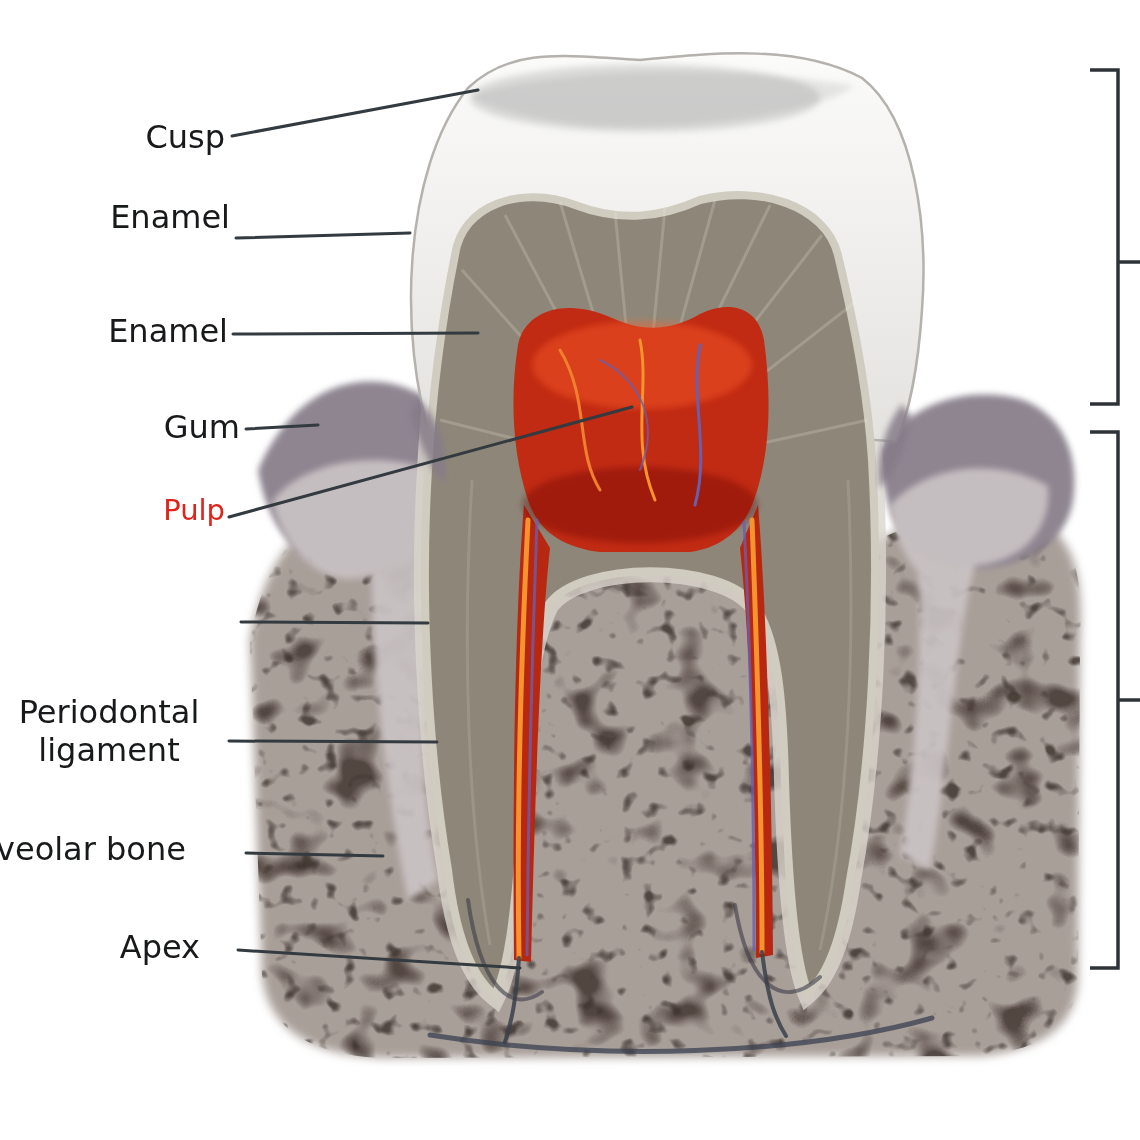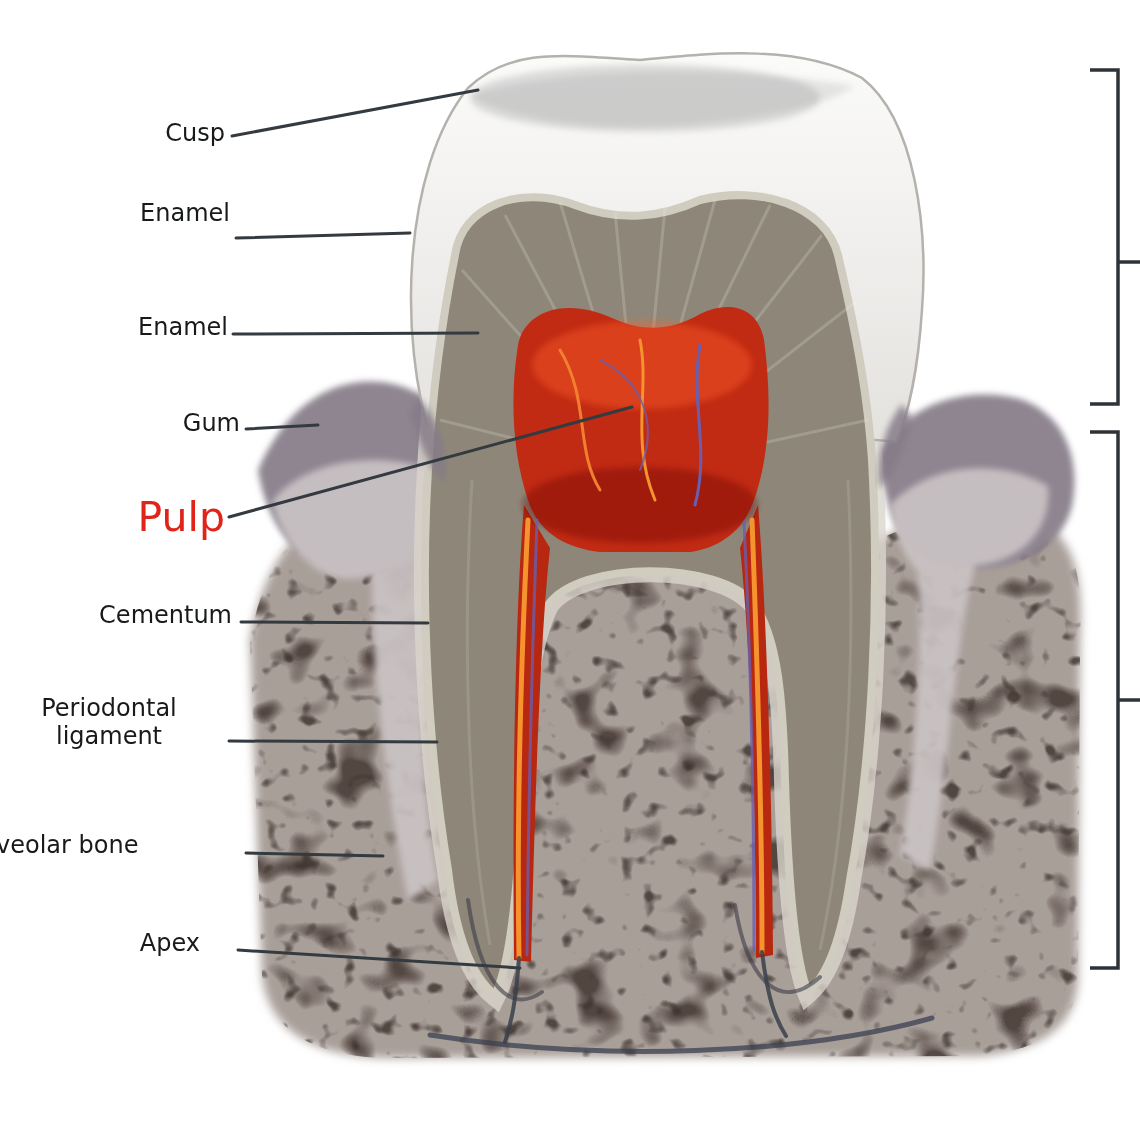--- a/index.html
+++ b/index.html
@@ -2,24 +2,24 @@
 <html><head>
 <meta charset="utf-8">
 <style>
   html,body{margin:0;padding:0;background:#ffffff}
   .stage{
     position:relative;width:1140px;height:1140px;background:#ffffff;
     font-family:"DejaVu Sans","Liberation Sans",sans-serif;overflow:hidden;
   }
   svg.art{position:absolute;left:0;top:0;width:1140px;height:1140px;display:block}
   .lbl{
-    position:absolute;color:#17191b;font-size:24px;line-height:1.18;
+    position:absolute;color:#17191b;font-size:32px;line-height:1.18;
     white-space:nowrap;text-align:right;
   }
-  .lbl--pulp{font-size:41px;color:#e0241a}
+  .lbl--pulp{font-size:29px;color:#e0241a}
   .lbl--wrap{white-space:normal;width:232px;text-align:center}
 </style>
 </head>
 <body>
 
 <div class="stage">
 
   <svg class="art" viewBox="0 0 1140 1140" aria-hidden="true">
     <defs>
       <filter id="soften" x="-10%" y="-10%" width="120%" height="120%">
@@ -169,21 +169,20 @@
   <div class="lbl" style="right:915px; top:119px;">Cusp</div>
 
   <div class="lbl" style="right:910px; top:199px;">Enamel</div>
 
   <div class="lbl" style="right:912px; top:313px;">Enamel</div>
 
   <div class="lbl" style="right:900px; top:409px;">Gum</div>
 
   <div class="lbl lbl--pulp" style="right:915px; top:493px;">Pulp</div>
 
-  <div class="lbl" style="right:908px; top:601px;">Cementum</div>
 
   <div class="lbl lbl--wrap" style="right:915px; top:694px;">Periodontal ligament</div>
 
   <div class="lbl" style="left:-4px; top:831px; text-align:left;">veolar bone</div>
 
   <div class="lbl" style="right:940px; top:929px;">Apex</div>
 
 </div>
 
 </body></html>

